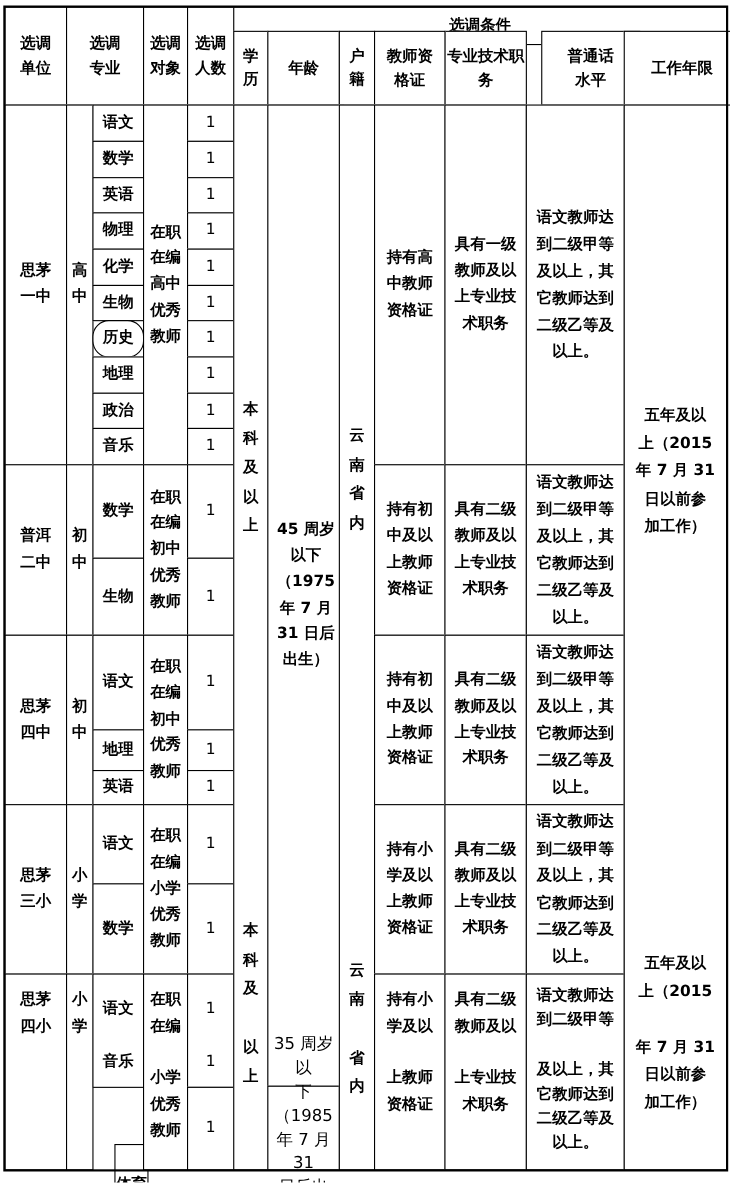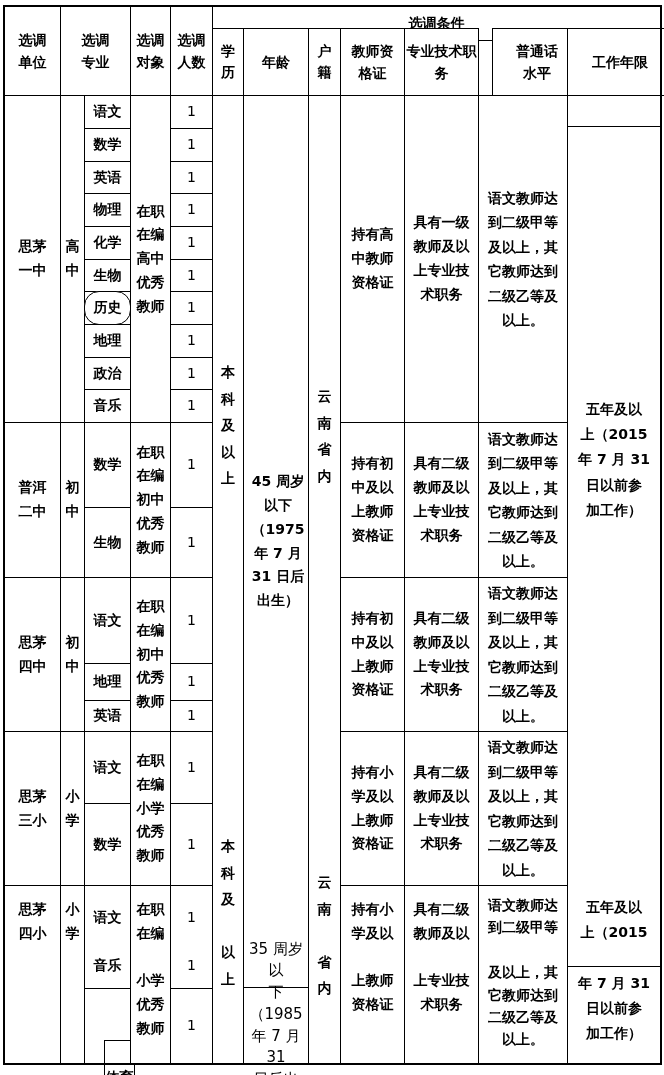--- a/index.html
+++ b/index.html
@@ -253,21 +253,21 @@
 二级乙等及
 以上。</div>
   <div class="cell topalign" style="left:478px;top:885px;width:90px;height:179px;padding-top:8px;line-height:1.6;">语文教师达
 到二级甲等
 
 及以上，其
 它教师达到
 二级乙等及
 以上。</div>
 
-  <div class="cell host" style="left:567px;top:95px;width:94px;height:841px;margin-top:31px;">
+  <div class="cell host" style="left:567px;top:95px;width:94px;height:969px;">
     <div class="blk" style="top:270px;">五年及以
 上（2015
 年 7 月 31
 日以前参
 加工作）</div>
     <div class="blk" style="top:768px;">五年及以
 上（2015
 
 年 7 月 31
 日以前参

